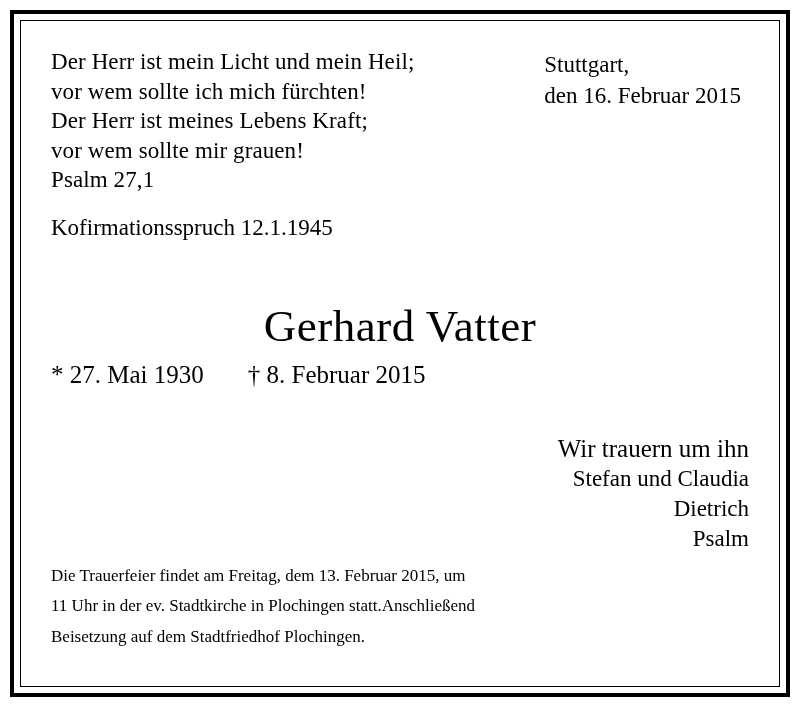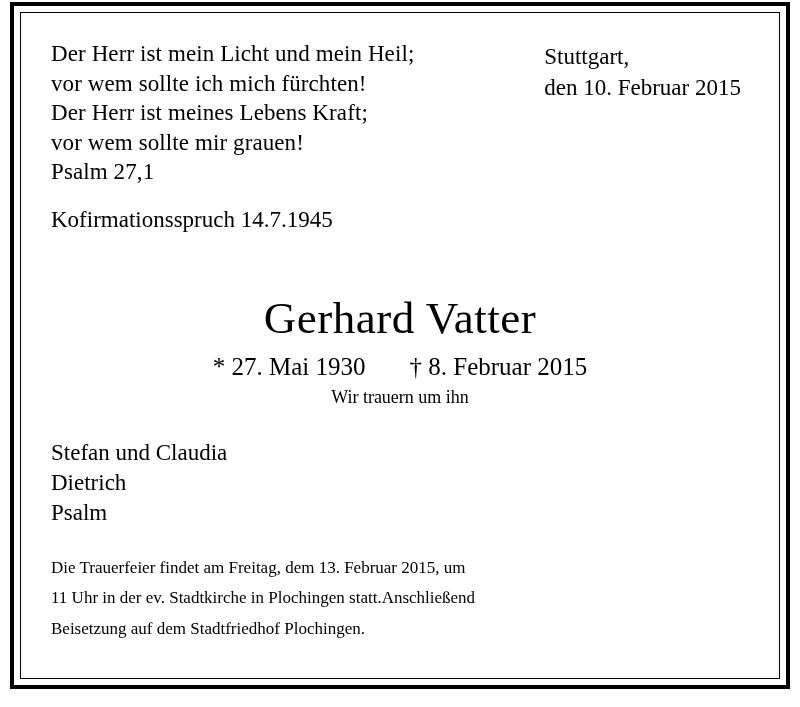--- a/index.html
+++ b/index.html
@@ -10,21 +10,21 @@
   body {
     width: 800px;
     height: 707px;
     font-family: "Liberation Serif", serif;
     color: #000000;
     overflow: hidden;
   }
   .notice {
     position: absolute;
     left: 10px;
-    top: 2px;
+    top: 10px;
     width: 780px;
     height: 687px;
     box-sizing: border-box;
     border: 4px solid #000000;
     background: #ffffff;
   }
   .inner {
     position: absolute;
     left: 6px;
     top: 6px;
@@ -72,38 +72,37 @@
 
   
   .name {
     text-align: center;
     font-size: 45px;
     line-height: 52px;
     margin-top: 58px;
     letter-spacing: 0.5px;
   }
   .dates {
-    text-align: center;
     font-size: 25px;
     line-height: 30px;
     margin-top: 8px;
   }
   .dates .birth { margin-right: 44px; }
 
   .mourn {
-    text-align: center;
-    font-size: 18px;
+    text-align: right;
+    font-size: 25px;
     line-height: 30px;
+    margin-top: 44px;
   }
 
   .family {
-    text-align: left;
+    text-align: right;
     font-size: 23px;
     line-height: 30px;
-    margin-top: 26px;
   }
   .family div { white-space: nowrap; }
 
   
   .footer {
     position: absolute;
     left: 30px;
     right: 26px;
     bottom: 34px;
     font-size: 17px;
@@ -119,24 +118,24 @@
   <div class="inner">
     <div class="content">
 
       <div class="top-row">
         <div class="verse">Der Herr ist mein Licht und mein Heil;
 vor wem sollte ich mich fürchten!
 Der Herr ist meines Lebens Kraft;
 vor wem sollte mir grauen!
 Psalm 27,1</div>
         <div class="place">Stuttgart,
-den 10. Februar 2015</div>
+den 16. Februar 2015</div>
       </div>
 
-      <div class="confirmation">Kofirmationsspruch 14.7.1945</div>
+      <div class="confirmation">Kofirmationsspruch 12.1.1945</div>
 
       <div class="name">Gerhard Vatter</div>
 
       <div class="dates">
         <span class="birth">* 27. Mai 1930</span><span class="death">† 8. Februar 2015</span>
       </div>
 
       <div class="mourn">Wir trauern um ihn</div>
 
       <div class="family">

